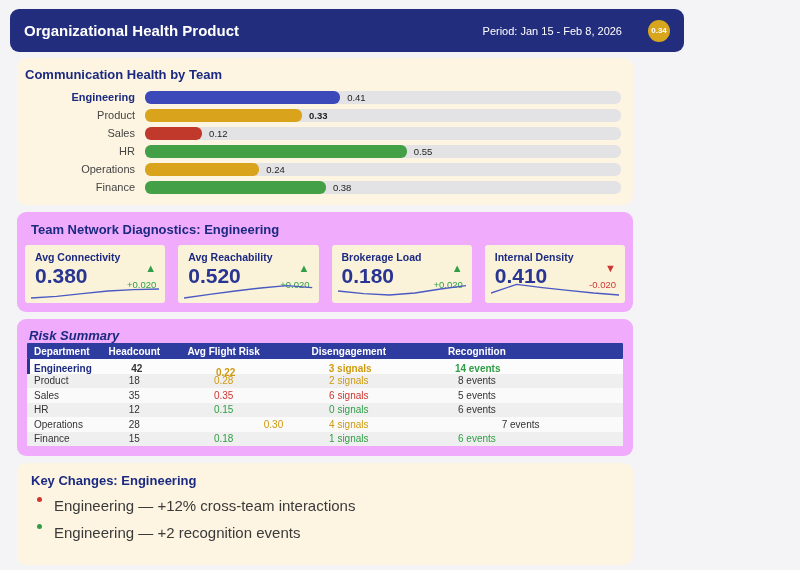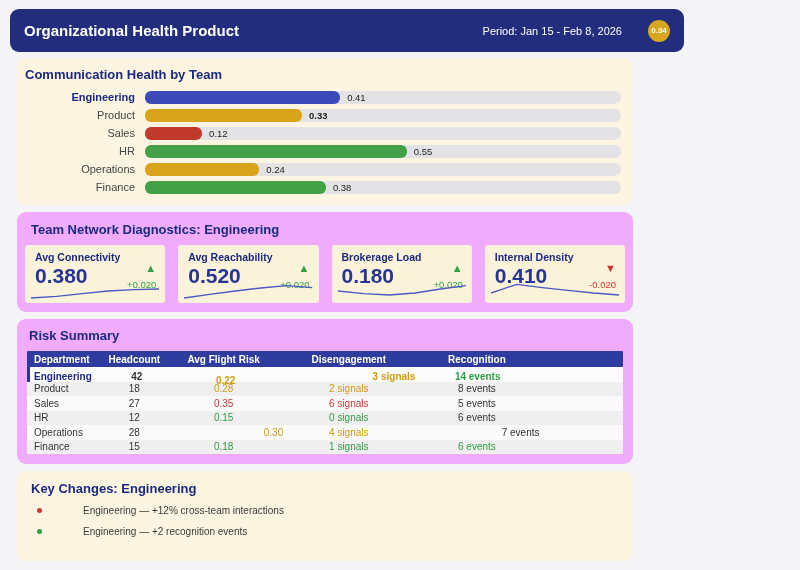--- a/index.html
+++ b/index.html
@@ -50,35 +50,35 @@
   .m-arrow{display:block;font-size:11px;line-height:12px;}
   .m-arrow.up{color:#2f9e44;}
   .m-arrow.down{color:#cf3631;}
   .m-delta{font-size:9.5px;}
   .m-delta.up{color:#2f9e44;}
   .m-delta.down{color:#cf3631;}
   .m-spark{position:absolute;left:6px;right:6px;bottom:3px;width:calc(100% - 12px);height:20px;}
   .m-spark polyline{stroke:#4a5ac2;stroke-width:1.4;fill:none;vector-effect:non-scaling-stroke;}
   
   .risk{padding:9px 10px 10px 10px;margin-top:7px;}
-  .risk .sec-title{margin:0 0 8px 2px;}
+  .risk .sec-title{margin:0 0 0 2px;font-style:italic;}
   .trow{display:grid;grid-template-columns:13% 10% 20% 22% 21% 14%;align-items:center;}
   .thead{background:#2e3ca0;color:#fff;font-weight:bold;height:16px;font-size:10.5px;border-radius:1px;}
   .td{font-size:10px;padding:0;}
   .td-dept{padding-left:7px;text-align:left;}
   .td-c{text-align:center;}
   .tbody .trow{height:14.5px;background:#fafafa;}
   .tbody .trow:nth-child(even){background:#efeff0;}
   .tbody .trow.hl{background:#fcfcfd;border-left:3px solid #283593;}
   .tbody .trow.hl .td{font-weight:bold;}
   .tbody .trow.hl .td-dept{color:#1b2a80;padding-left:4px;}
   
   .keychanges{padding:10px 14px 14px 14px;margin-top:7px;}
   .changes{list-style:none;margin:9px 0 0 0;padding:0;}
-  .changes li{display:flex;align-items:center;margin-bottom:10px;font-size:10px;color:#3a3a3a;gap:29px;}
+  .changes li{display:flex;align-items:flex-start;margin-bottom:10px;font-size:15px;color:#3a3a3a;}
   .dot{width:5px;height:5px;border-radius:50%;margin:0 12px 0 6px;flex:0 0 auto;}
   .dot.red{background:#cf3631;}
   .dot.green{background:#2f9e44;}
 </style>
 </head>
 <body>
 
 <header class="app-header">
   <div class="app-title">Organizational Health Product</div>
   <div class="period">Period: Jan 15 - Feb 8, 2026</div>
@@ -192,35 +192,35 @@
         <div class="td td-c">Avg Flight Risk</div>
         <div class="td td-c">Disengagement</div>
         <div class="td td-c">Recognition</div>
         <div class="td"></div>
       </div>
     <div class="tbody" id="riskBody">
         <div class="trow hl">
     <div class="td td-dept">Engineering</div>
     <div class="td td-c">42</div>
     <div class="td td-c" style="color: rgb(207, 154, 13); margin-top: 8px;">0.22</div>
-    <div class="td td-c" style="color: rgb(207, 154, 13); text-align: right;">3 signals</div>
+    <div class="td td-c" style="color: rgb(207, 154, 13);">3 signals</div>
     <div class="td td-c" style="color: rgb(47, 158, 68);">14 events</div>
     <div class="td"></div>
   </div>
         <div class="trow">
     <div class="td td-dept">Product</div>
     <div class="td td-c">18</div>
     <div class="td td-c" style="color: rgb(207, 154, 13);">0.28</div>
     <div class="td td-c" style="color: rgb(207, 154, 13);">2 signals</div>
     <div class="td td-c" style="color: rgb(51, 51, 51);">8 events</div>
     <div class="td"></div>
   </div>
         <div class="trow">
     <div class="td td-dept">Sales</div>
-    <div class="td td-c">27</div>
+    <div class="td td-c">35</div>
     <div class="td td-c" style="color: rgb(207, 54, 49);">0.35</div>
     <div class="td td-c" style="color: rgb(207, 54, 49);">6 signals</div>
     <div class="td td-c" style="color: rgb(51, 51, 51);">5 events</div>
     <div class="td"></div>
   </div>
         <div class="trow">
     <div class="td td-dept">HR</div>
     <div class="td td-c">12</div>
     <div class="td td-c" style="color: rgb(47, 158, 68);">0.15</div>
     <div class="td td-c" style="color: rgb(47, 158, 68);">0 signals</div>

